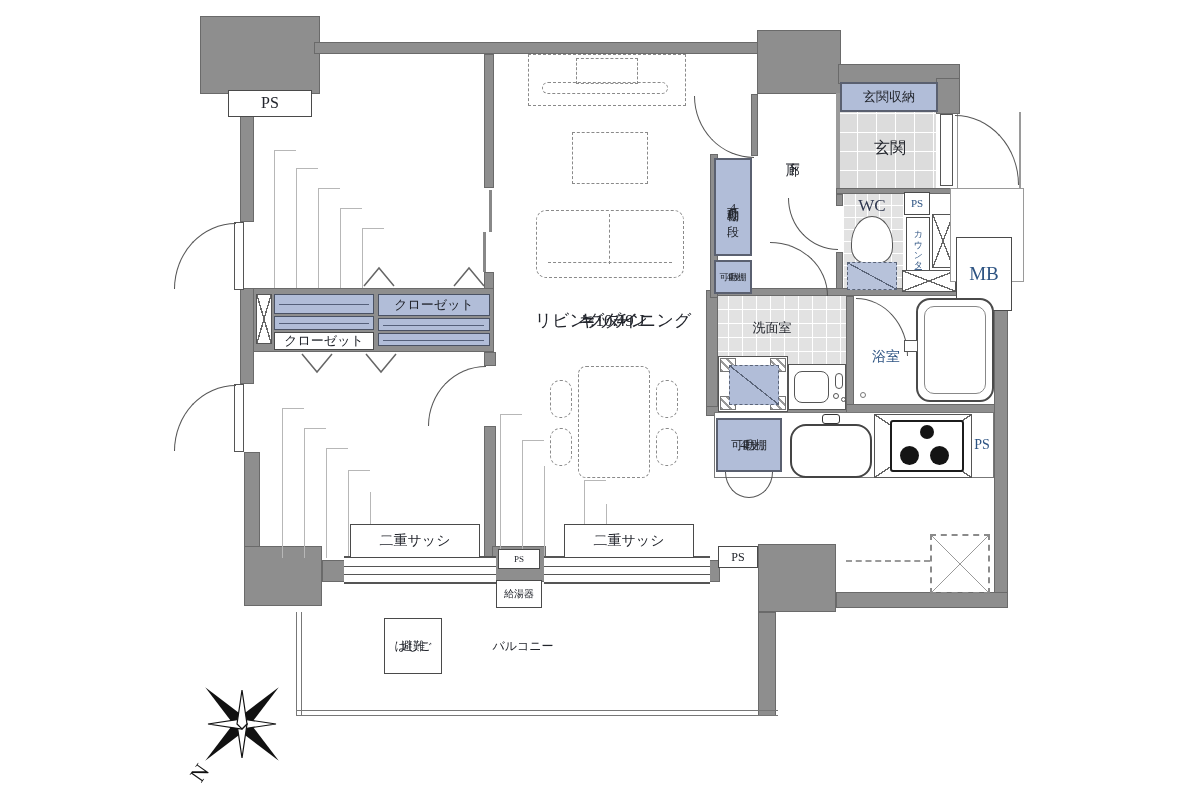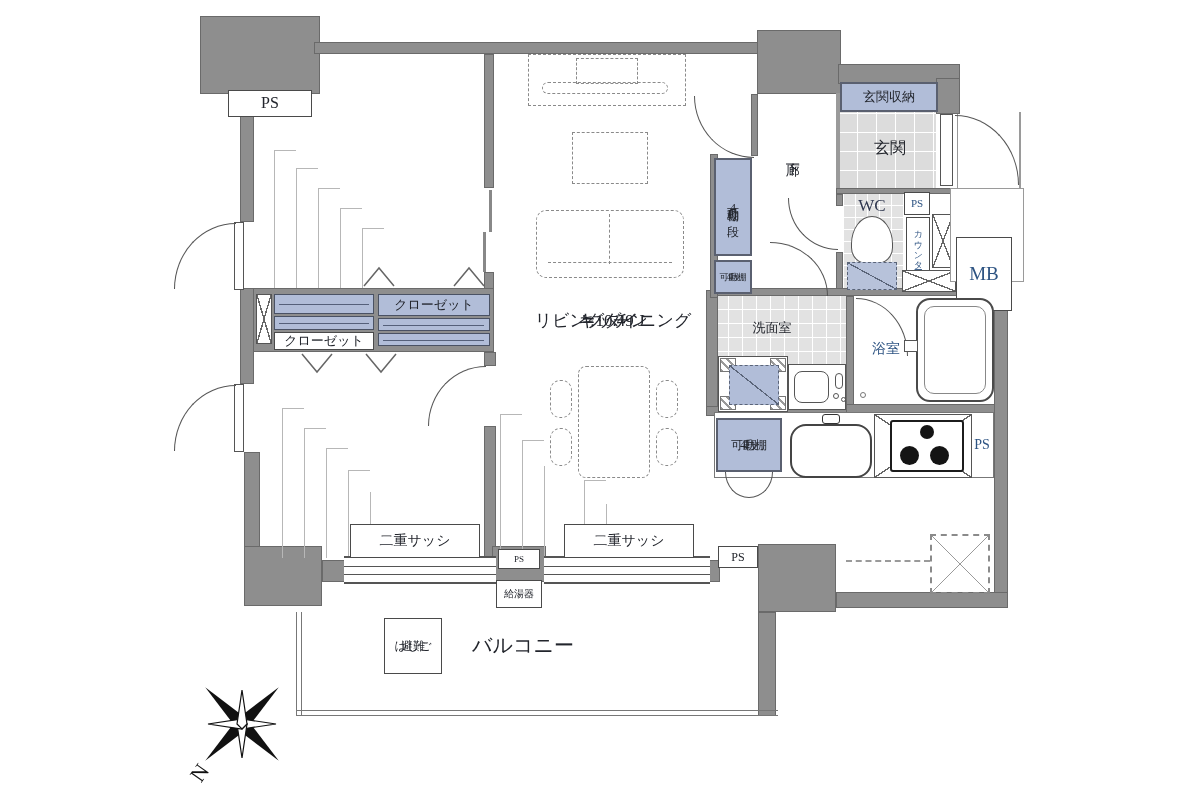--- a/index.html
+++ b/index.html
@@ -282,24 +282,24 @@
     </div>
   <div class="blue lbl" style="left:840px;top:82px;width:98px;height:30px;font-size:13px;">
     <span>玄関収納</span>
     </div>
   <div class="lbl" style="left:843px;top:195px;width:58px;height:22px;font-size:17px;color:#303850;">
     <span>WC</span>
     </div>
   <div class="lbl" style="left:736px;top:318px;width:72px;height:20px;font-size:13px;">
     <span>洗面室</span>
     </div>
-  <div class="lbl navy" style="left:858px;top:338px;width:56px;height:22px;font-size:14px;">
+  <div class="lbl navy" style="left:858px;top:346px;width:56px;height:22px;font-size:14px;">
     <span>浴室</span>
     </div>
-  <div class="lbl" style="left:448px;top:634px;width:150px;height:24px;font-size:20px;">
+  <div class="lbl" style="left:448px;top:634px;width:150px;height:24px;font-size:12px;">
     <span>バルコニー</span>
     </div>
 
   <svg style="left:176px;top:658px;" width="136" height="140" viewBox="0 0 136 140">
     <g transform="translate(66,66) rotate(45)">
       <g>
         <path d="M0,-52 L7,0 L0,7 L-7,0 Z" fill="#111"></path>
         <path d="M52,0 L0,7 L-7,0 L0,-7 Z" fill="#111"></path>
         <path d="M0,52 L-7,0 L0,-7 L7,0 Z" fill="#111"></path>
         <path d="M-52,0 L0,-7 L7,0 L0,7 Z" fill="#111"></path>

